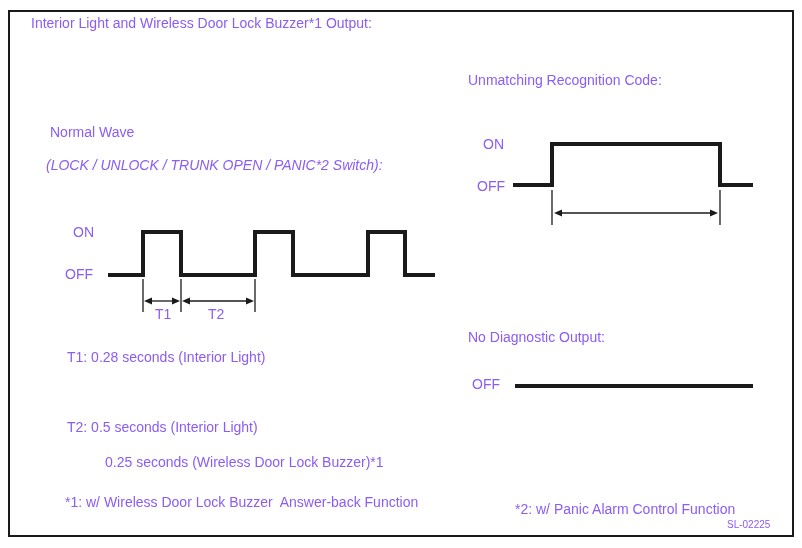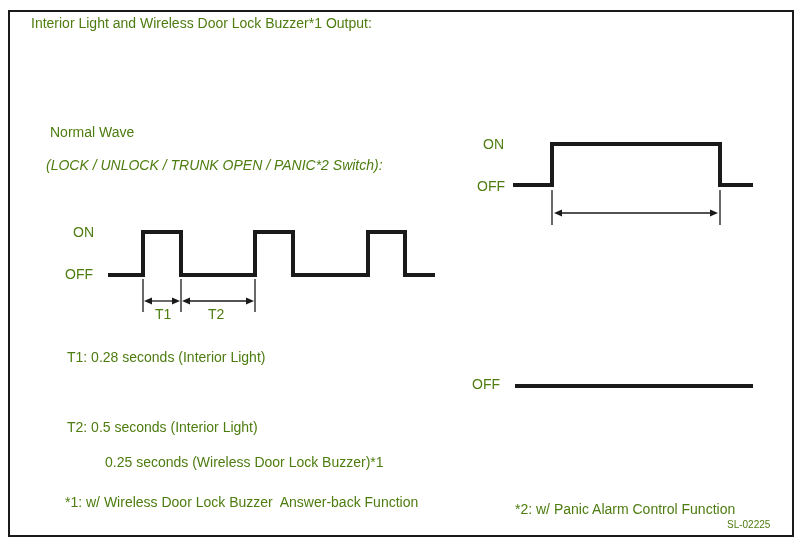--- a/index.html
+++ b/index.html
@@ -17,21 +17,21 @@
     position: absolute;
     left: 8px; top: 10px;
     width: 786px; height: 527px;
     border: 2px solid #1a1a1a;
   }
   .txt {
     position: absolute;
     font-size: 14px;
     line-height: 1.2;
     white-space: pre;
-    color: #4d7c0f;
+    color: #8b5cf6;
   }
   .txt.small { font-size: 10px; }
   .txt.center { text-align: center; }
   svg { position: absolute; display: block; }
   .wave-stroke { fill: none; stroke: #1a1a1a; stroke-width: 4; }
   .dim-stroke  { stroke: #1a1a1a; stroke-width: 1.3; }
   .dim-fill    { fill: #1a1a1a; stroke: none; }
   .flatline {
     position: absolute;
     background: #1a1a1a;
@@ -71,33 +71,35 @@
 
   <div class="txt" style="left:155px; top:306px;">T1</div>
   <div class="txt" style="left:208px; top:306px;">T2</div>
 
   <div class="txt" style="left:67px; top:349px;">T1: 0.28 seconds (Interior Light)</div>
   <div class="txt" style="left:67px; top:419px;">T2: 0.5 seconds (Interior Light)</div>
   <div class="txt" style="left:105px; top:454px;">0.25 seconds (Wireless Door Lock Buzzer)*1</div>
 
   <div class="txt" style="left:65px; top:494px;">*1: w/ Wireless Door Lock Buzzer  Answer-back Function</div>
 
+  <div class="txt" style="left:468px; top:72px;">Unmatching Recognition Code:</div>
 
   <div class="txt" style="left:483px; top:136px;">ON</div>
   <div class="txt" style="left:477px; top:178px;">OFF</div>
 
   <svg style="left:510px; top:138px;" width="250" height="92" viewBox="0 0 250 92">
     <path class="wave-stroke" d="M 3 47 H 42 V 6 H 210 V 47 H 243"></path>
     <line class="dim-stroke" x1="42" y1="52" x2="42" y2="87"></line>
     <line class="dim-stroke" x1="210" y1="52" x2="210" y2="87"></line>
     <line class="dim-stroke" x1="50" y1="75" x2="202" y2="75"></line>
     <polygon class="dim-fill" points="44,75 52,71.5 52,78.5"></polygon>
     <polygon class="dim-fill" points="208,75 200,71.5 200,78.5"></polygon>
   </svg>
 
 
+  <div class="txt" style="left:468px; top:329px;">No Diagnostic Output:</div>
   <div class="txt" style="left:472px; top:376px;">OFF</div>
   <div class="flatline" style="left:515px; top:384px; width:238px;"></div>
 
   <div class="txt" style="left:515px; top:501px;">*2: w/ Panic Alarm Control Function</div>
   <div class="txt small" style="left:727px; top:519px;">SL-02225</div>
 
 </div>
 
 </body></html>

